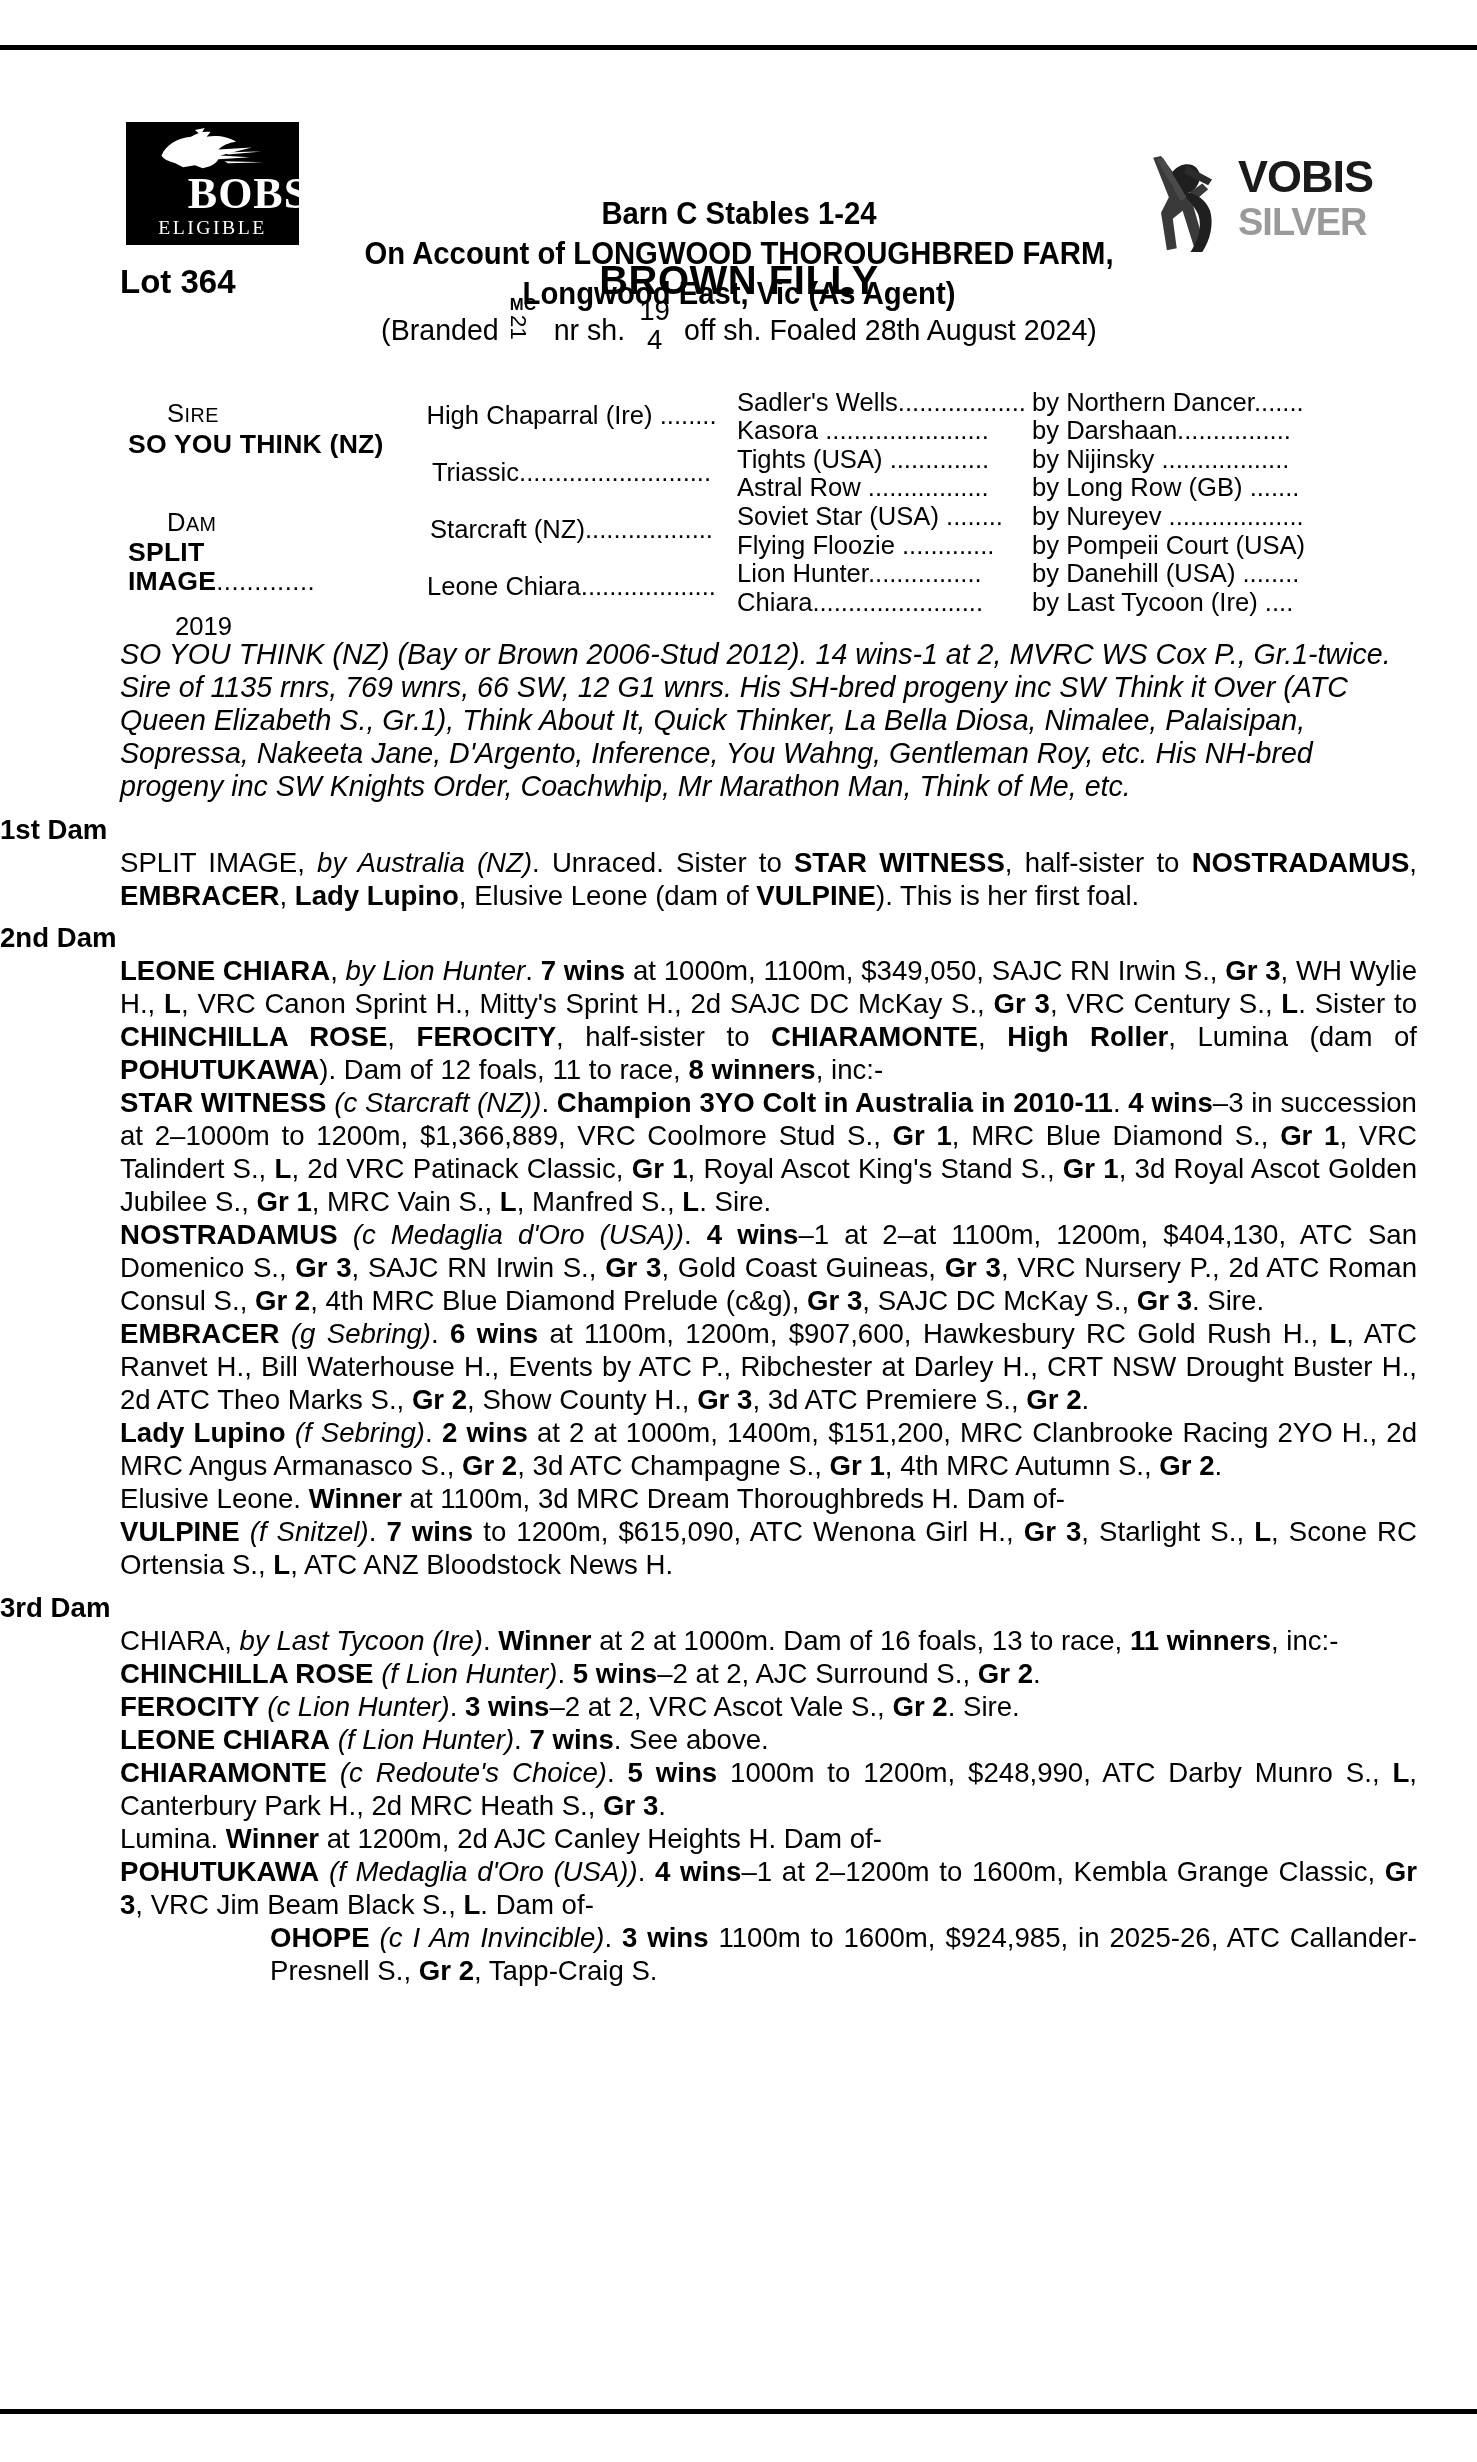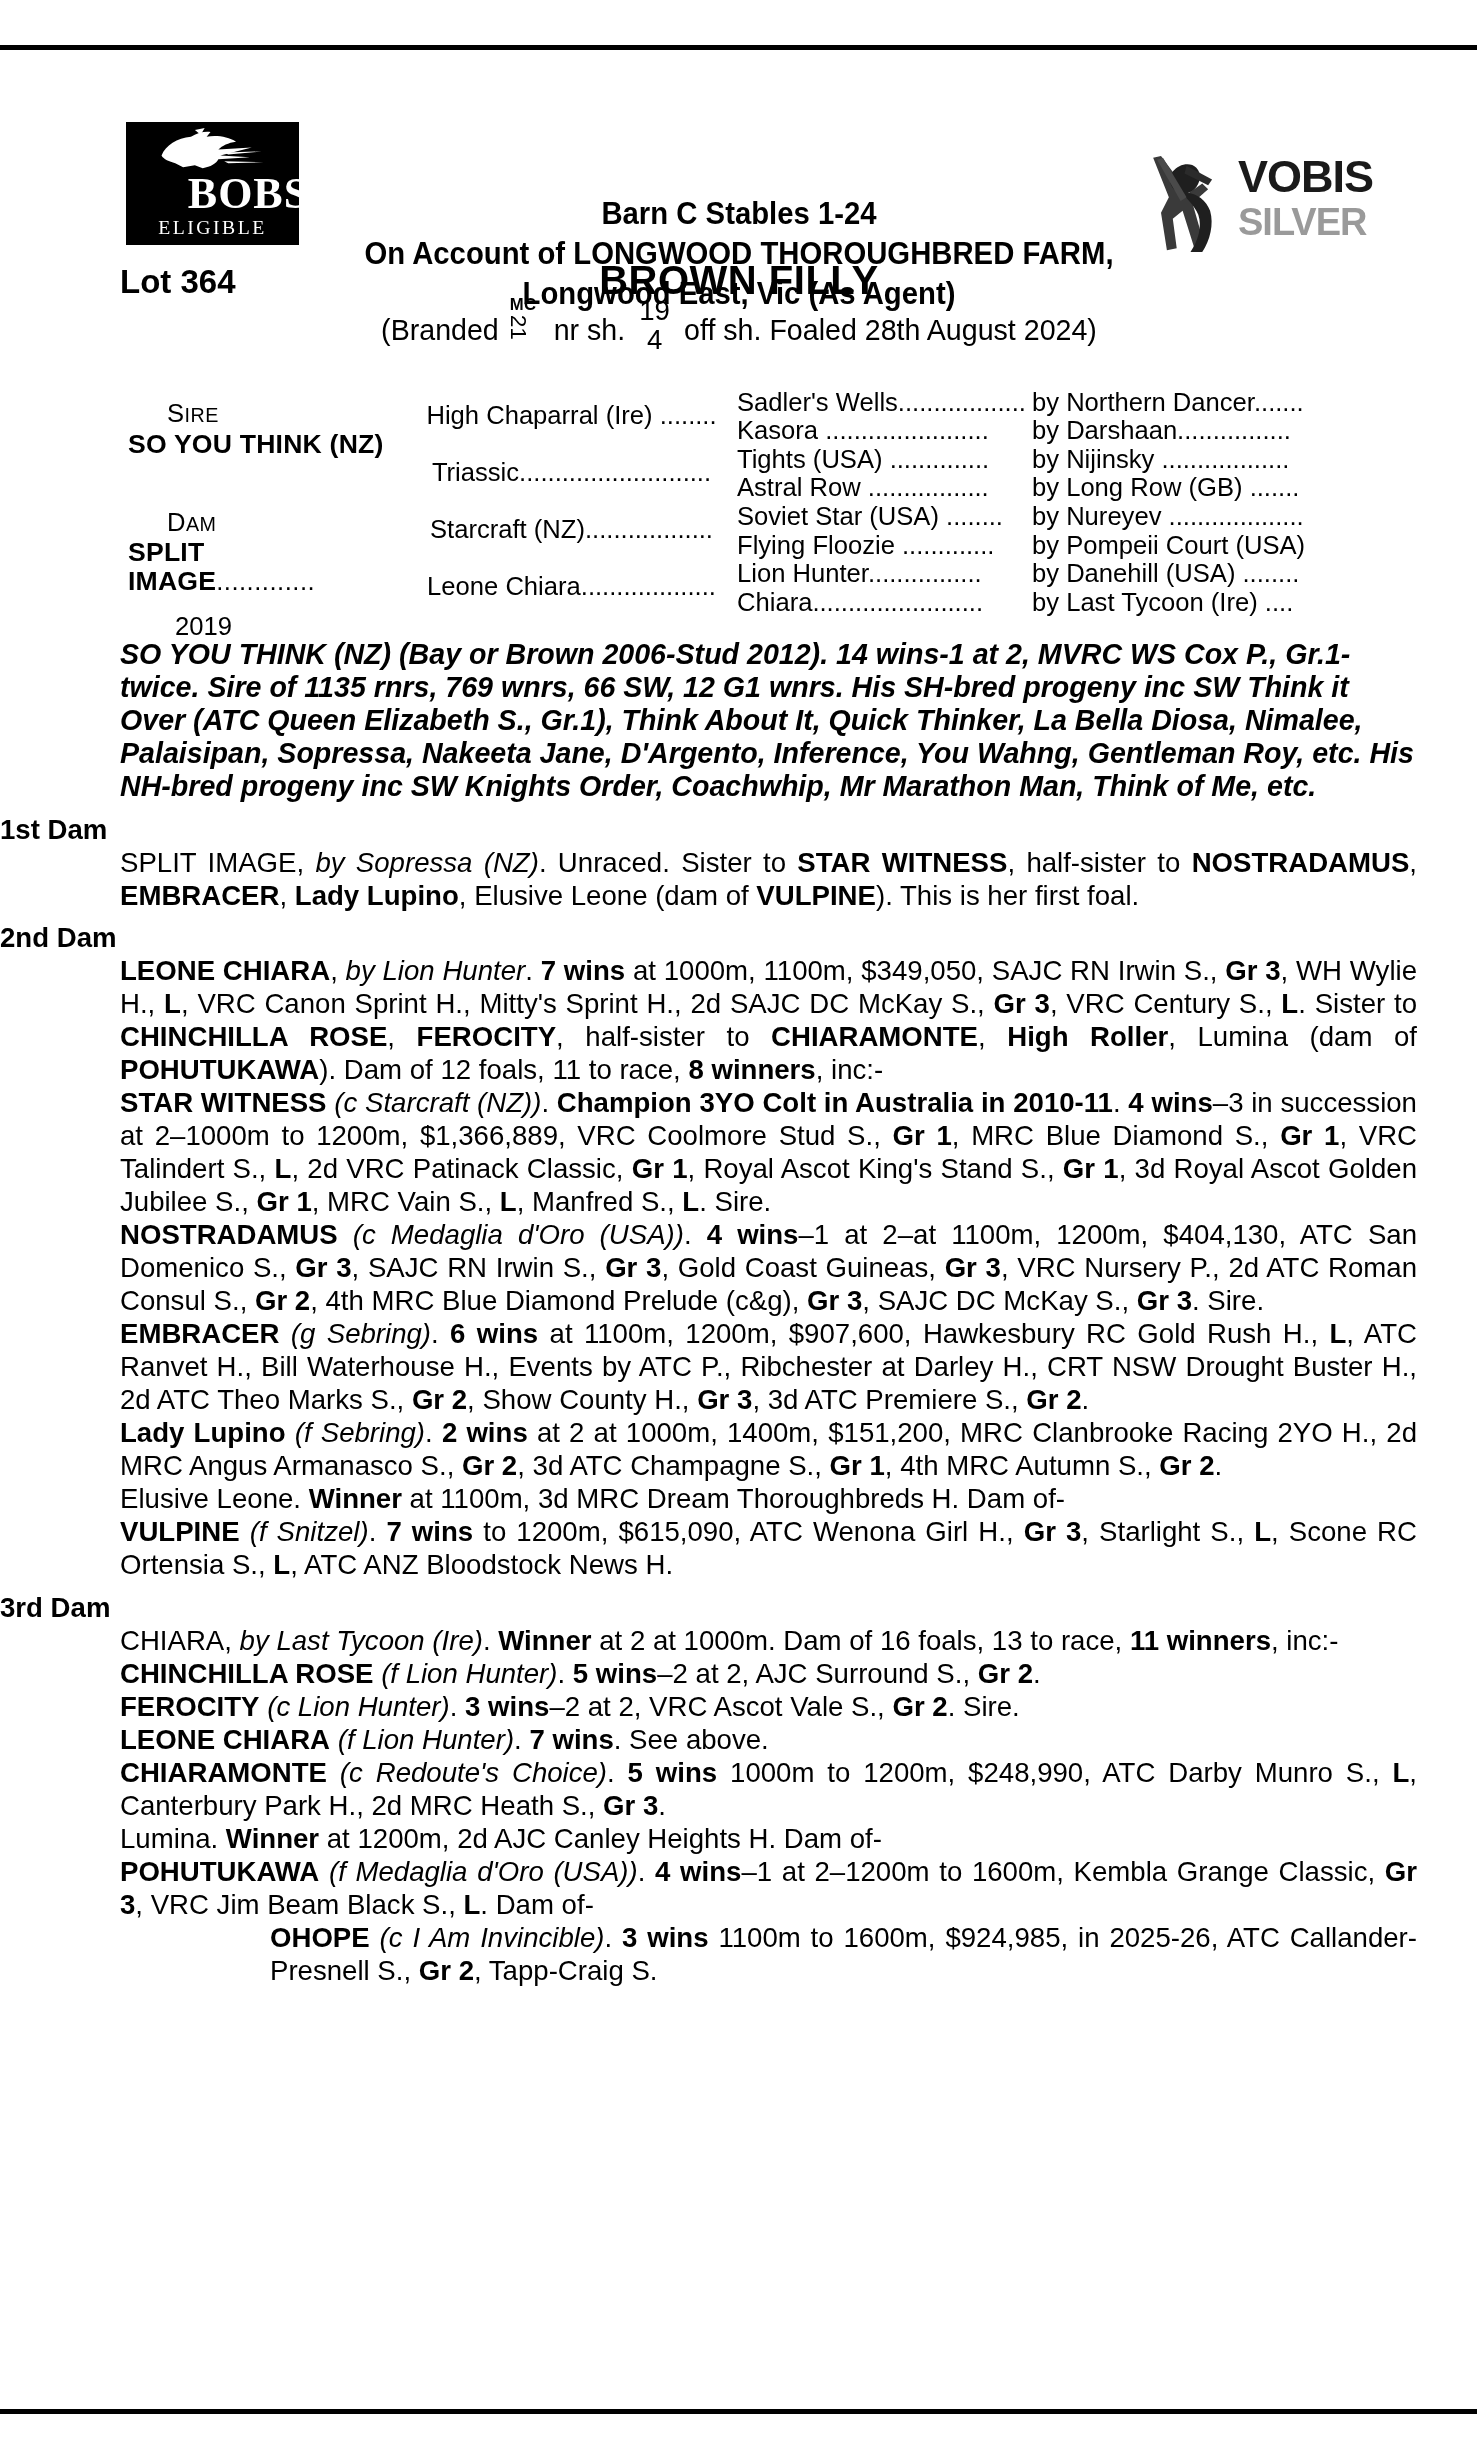--- a/index.html
+++ b/index.html
@@ -101,21 +101,21 @@
   .ped .c2{position:absolute;left:414px;width:315px;text-align:center;}
   .ped .c3{position:absolute;left:737px;width:296px;}
   .ped .c4{position:absolute;left:1032px;width:384px;}
   .ped .r{height:28.6px;overflow:hidden;white-space:nowrap;}
   .dots{letter-spacing:0.5px;}
 
   
   .sirepara{
     margin:9.9px 0 0 0;padding:0 61px 0 120px;
     font-size:28.6px;line-height:33px;
-    font-weight:700;font-style:italic;
+    font-weight:400;font-style:italic;
     text-align:left;
   }
 
   
   .damhead{
     font-size:27.6px;font-weight:700;line-height:33px;
     margin-top:9.9px;
   }
   .blk{padding:0 61px 0 120px;font-size:27.6px;line-height:33px;text-align:justify;}
   .blk p{margin:0;text-indent:0;padding-left:0;}
@@ -231,21 +231,21 @@
         <div class="r">by Danehill (USA) ........</div>
         <div class="r">by Last Tycoon (Ire) ....</div>
       </div>
     </div>
 
     <div class="sirepara">SO YOU THINK (NZ) (Bay or Brown 2006-Stud 2012). 14 wins-1 at 2, MVRC WS Cox P., Gr.1-twice. Sire of 1135 rnrs, 769 wnrs, 66 SW, 12 G1 wnrs. His SH-bred progeny inc SW Think it Over (ATC Queen Elizabeth S., Gr.1), Think About It, Quick Thinker, La Bella Diosa, Nimalee, Palaisipan, Sopressa, Nakeeta Jane, D'Argento, Inference, You Wahng, Gentleman Roy, etc. His NH-bred progeny inc SW Knights Order, Coachwhip, Mr Marathon Man, Think of Me, etc.</div>
 
     <div id="dam-sections">
         <div class="damhead">1st Dam</div>
         <div class="blk">
-          <p class="ind1">SPLIT IMAGE, <i>by Sopressa (NZ)</i>. Unraced. Sister to <b>STAR WITNESS</b>, half-sister to <b>NOSTRADAMUS</b>, <b>EMBRACER</b>, <b>Lady Lupino</b>, Elusive Leone (dam of <b>VULPINE</b>). This is her first foal.</p>
+          <p class="ind1">SPLIT IMAGE, <i>by Australia (NZ)</i>. Unraced. Sister to <b>STAR WITNESS</b>, half-sister to <b>NOSTRADAMUS</b>, <b>EMBRACER</b>, <b>Lady Lupino</b>, Elusive Leone (dam of <b>VULPINE</b>). This is her first foal.</p>
         </div>
         <div class="damhead">2nd Dam</div>
         <div class="blk">
           <p class="ind1"><b>LEONE CHIARA</b>, <i>by Lion Hunter</i>. <b>7 wins</b> at 1000m, 1100m, $349,050, SAJC RN Irwin S., <b>Gr 3</b>, WH Wylie H., <b>L</b>, VRC Canon Sprint H., Mitty's Sprint H., 2d SAJC DC McKay S., <b>Gr 3</b>, VRC Century S., <b>L</b>. Sister to <b>CHINCHILLA ROSE</b>, <b>FEROCITY</b>, half-sister to <b>CHIARAMONTE</b>, <b>High Roller</b>, Lumina (dam of <b>POHUTUKAWA</b>). Dam of 12 foals, 11 to race, <b>8 winners</b>, inc:-</p>
           <p class="ind2"><b>STAR WITNESS</b> <i>(c Starcraft (NZ))</i>. <b>Champion 3YO Colt in Australia in 2010-11</b>. <b>4 wins</b>–3 in succession at 2–1000m to 1200m, $1,366,889, VRC Coolmore Stud S., <b>Gr 1</b>, MRC Blue Diamond S., <b>Gr 1</b>, VRC Talindert S., <b>L</b>, 2d VRC Patinack Classic, <b>Gr 1</b>, Royal Ascot King's Stand S., <b>Gr 1</b>, 3d Royal Ascot Golden Jubilee S., <b>Gr 1</b>, MRC Vain S., <b>L</b>, Manfred S., <b>L</b>. Sire.</p>
           <p class="ind2"><b>NOSTRADAMUS</b> <i>(c Medaglia d'Oro (USA))</i>. <b>4 wins</b>–1 at 2–at 1100m, 1200m, $404,130, ATC San Domenico S., <b>Gr 3</b>, SAJC RN Irwin S., <b>Gr 3</b>, Gold Coast Guineas, <b>Gr 3</b>, VRC Nursery P., 2d ATC Roman Consul S., <b>Gr 2</b>, 4th MRC Blue Diamond Prelude (c&amp;g), <b>Gr 3</b>, SAJC DC McKay S., <b>Gr 3</b>. Sire.</p>
           <p class="ind2"><b>EMBRACER</b> <i>(g Sebring)</i>. <b>6 wins</b> at 1100m, 1200m, $907,600, Hawkesbury RC Gold Rush H., <b>L</b>, ATC Ranvet H., Bill Waterhouse H., Events by ATC P., Ribchester at Darley H., CRT NSW Drought Buster H., 2d ATC Theo Marks S., <b>Gr 2</b>, Show County H., <b>Gr 3</b>, 3d ATC Premiere S., <b>Gr 2</b>.</p>
           <p class="ind2"><b>Lady Lupino</b> <i>(f Sebring)</i>. <b>2 wins</b> at 2 at 1000m, 1400m, $151,200, MRC Clanbrooke Racing 2YO H., 2d MRC Angus Armanasco S., <b>Gr 2</b>, 3d ATC Champagne S., <b>Gr 1</b>, 4th MRC Autumn S., <b>Gr 2</b>.</p>
           <p class="ind2">Elusive Leone. <b>Winner</b> at 1100m, 3d MRC Dream Thoroughbreds H. Dam of-</p>
           <p class="ind3"><b>VULPINE</b> <i>(f Snitzel)</i>. <b>7 wins</b> to 1200m, $615,090, ATC Wenona Girl H., <b>Gr 3</b>, Starlight S., <b>L</b>, Scone RC Ortensia S., <b>L</b>, ATC ANZ Bloodstock News H.</p>

